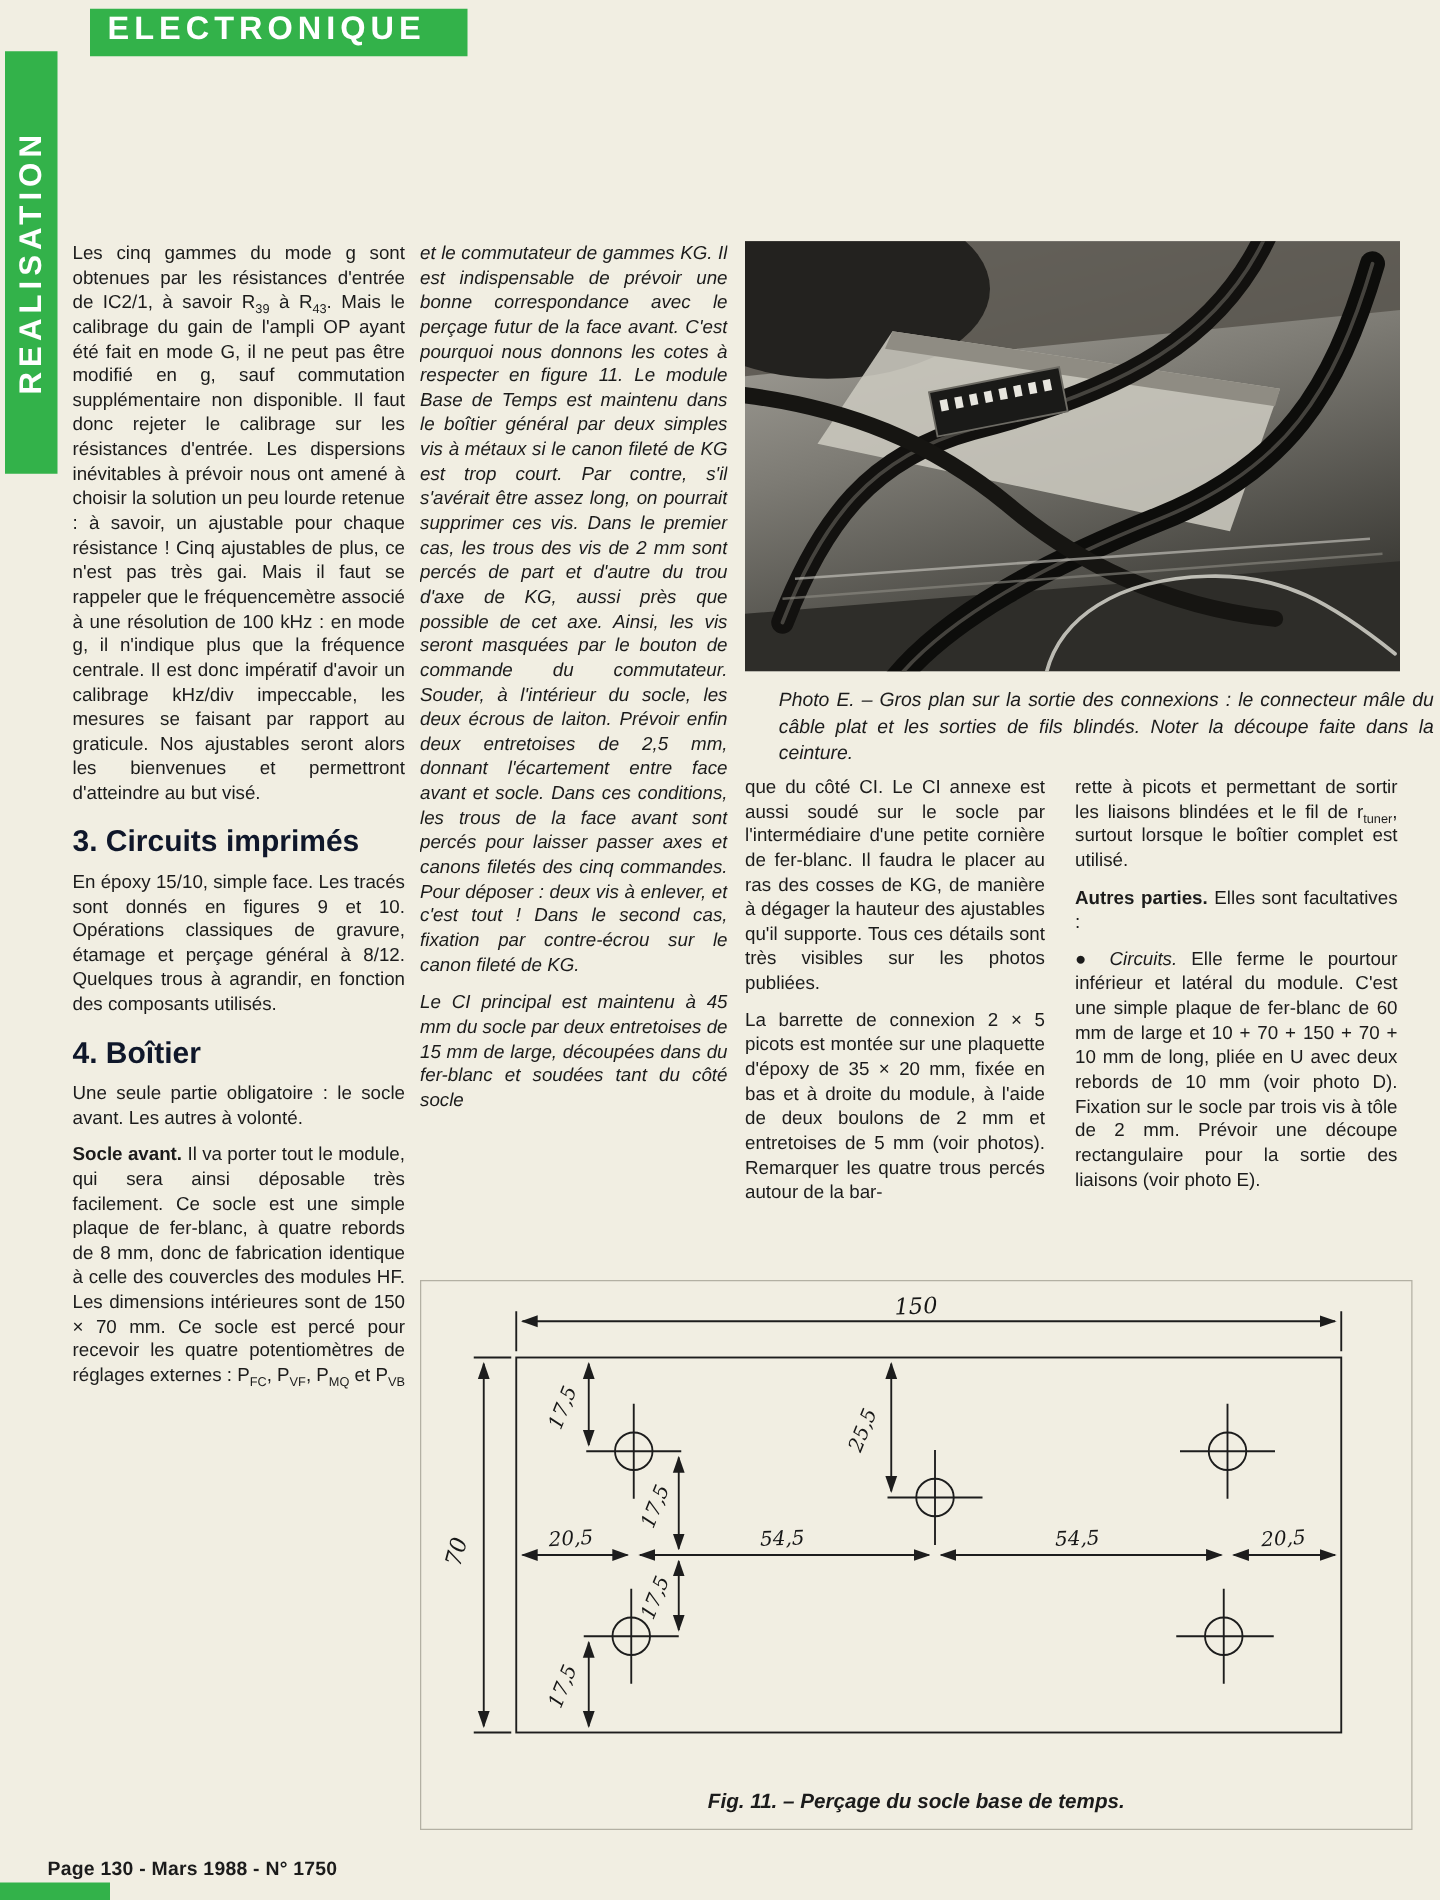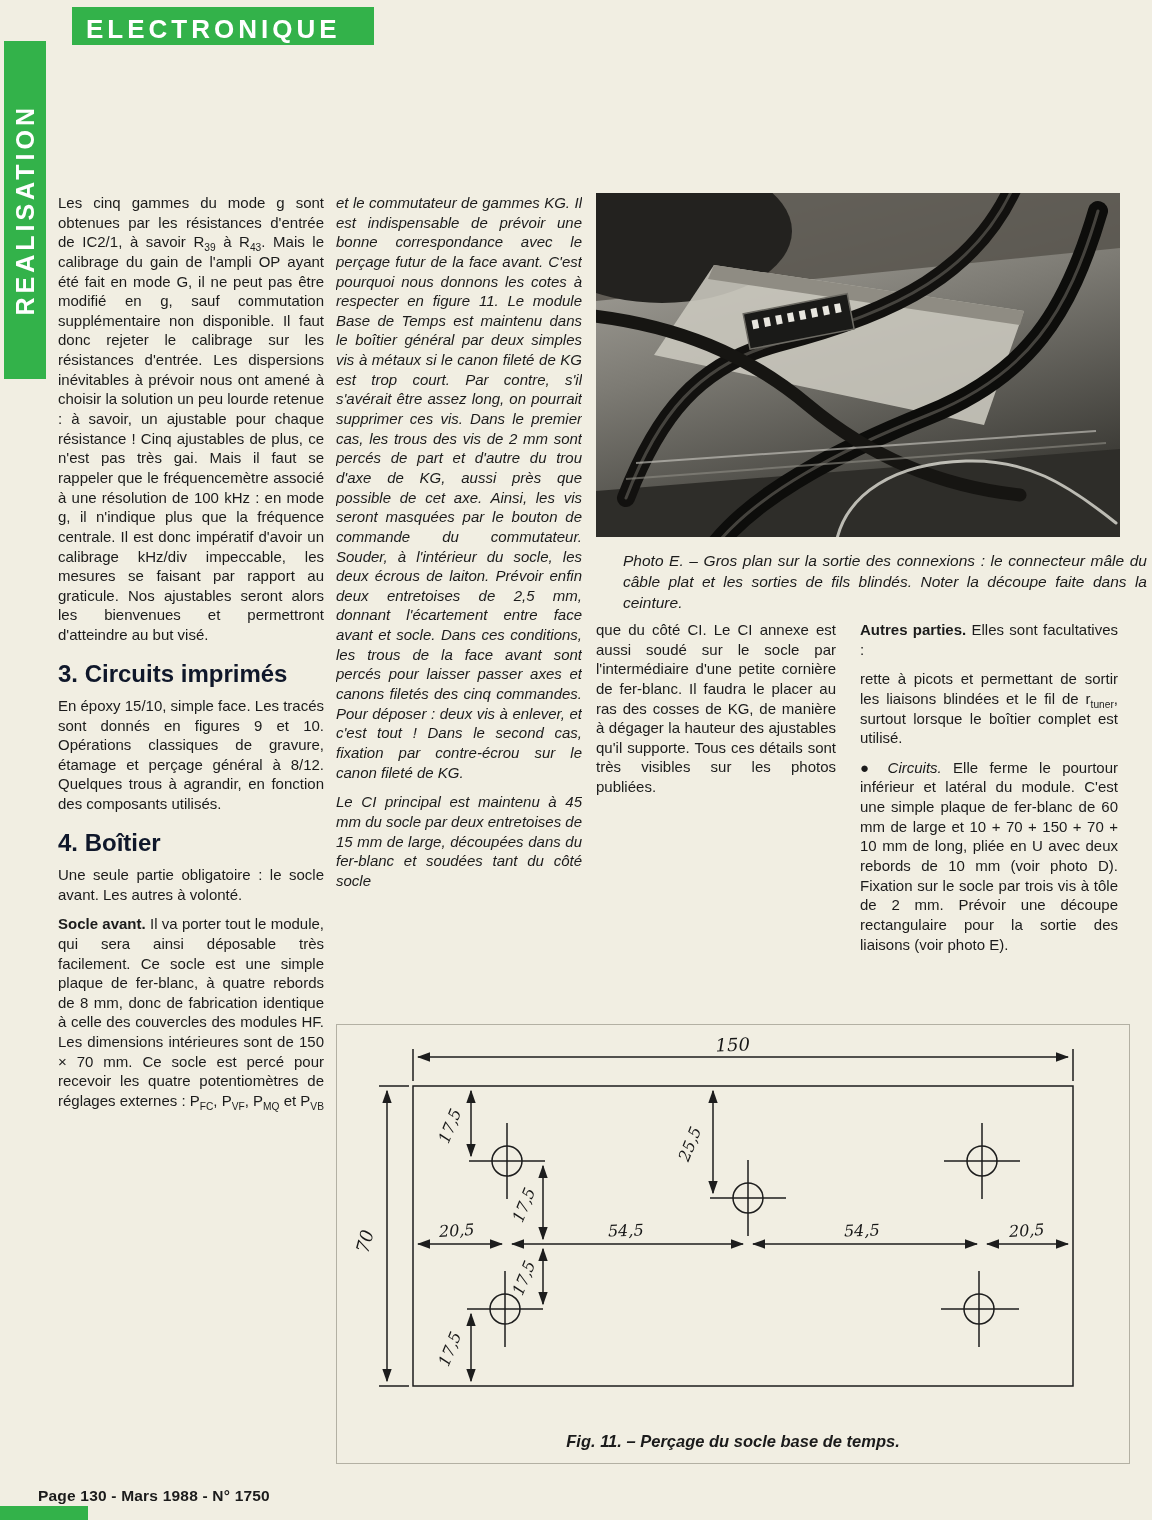--- a/index.html
+++ b/index.html
@@ -5,21 +5,21 @@
   * { box-sizing: border-box; }
   html, body { margin: 0; padding: 0; }
   body { background: #cfccc2; font-family: "Liberation Sans", sans-serif; }
   .page {
     position: relative; width: 1152px; height: 1520px; margin: 0 auto;
     background: #f1eee2; color: #1b1b1b; overflow: hidden;
   }
   
   .banner {
     position: absolute; left: 72px; top: 7px; width: 302px; height: 38px;
-    background: #33b24a; display: flex; align-items: flex-end; padding-left: 14px;
+    background: #33b24a; display: flex; align-items: flex-start; padding-left: 14px;
   }
   .banner .ttl {
     color: #ffffff; font-weight: 800; font-size: 26px; letter-spacing: 4px;
     font-family: "Liberation Sans", sans-serif;
   }
   
   .side {
     position: absolute; left: 4px; top: 41px; width: 42px; height: 338px;
     background: #33b24a; display: flex; align-items: center; justify-content: center;
   }
@@ -128,25 +128,26 @@
       </g>
       <line x1="40" y1="270" x2="500" y2="238" stroke="#cfcdc6" stroke-width="2" opacity="0.6"></line>
       <line x1="30" y1="286" x2="510" y2="250" stroke="#8f8d85" stroke-width="2" opacity="0.6"></line>
     </svg>
   </div>
 
   <div class="caption">Photo E. – Gros plan sur la sortie des connexions : le connecteur mâle du câble plat et les sorties de fils blindés. Noter la découpe faite dans la ceinture.</div>
 
   <div class="col" style="left:596px; top:620px; width:240px;">
     <p>que du côté CI. Le CI annexe est aussi soudé sur le socle par l'intermédiaire d'une petite cornière de fer-blanc. Il faudra le placer au ras des cosses de KG, de manière à dégager la hauteur des ajustables qu'il supporte. Tous ces détails sont très visibles sur les photos publiées.</p>
+    <p>La barrette de connexion 2 × 5 picots est montée sur une plaquette d'époxy de 35 × 20 mm, fixée en bas et à droite du module, à l'aide de deux boulons de 2 mm et entretoises de 5 mm (voir photos). Remarquer les quatre trous percés autour de la bar-</p>
   </div>
 
   <div class="col" style="left:860px; top:620px; width:258px;">
+    <p>rette à picots et permettant de sortir les liaisons blindées et le fil de r<sub>tuner</sub>, surtout lorsque le boîtier complet est utilisé.</p>
     <p><strong>Autres parties.</strong> Elles sont facultatives :</p>
-    <p>rette à picots et permettant de sortir les liaisons blindées et le fil de r<sub>tuner</sub>, surtout lorsque le boîtier complet est utilisé.</p>
     <p>● <em>Circuits.</em> Elle ferme le pourtour inférieur et latéral du module. C'est une simple plaque de fer-blanc de 60 mm de large et 10 + 70 + 150 + 70 + 10 mm de long, pliée en U avec deux rebords de 10 mm (voir photo D). Fixation sur le socle par trois vis à tôle de 2 mm. Prévoir une découpe rectangulaire pour la sortie des liaisons (voir photo E).</p>
   </div>
 
   <div class="figure">
     <svg class="draw" width="780" height="372" viewBox="0 0 780 372" aria-hidden="true">
       <defs>
         <marker id="ar" viewBox="0 0 10 10" refX="9" refY="5" markerWidth="9" markerHeight="9" orient="auto-start-reverse">
           <path d="M0,1.5 L10,5 L0,8.5 z" fill="#1d1d1d"></path>
         </marker>
       </defs>

